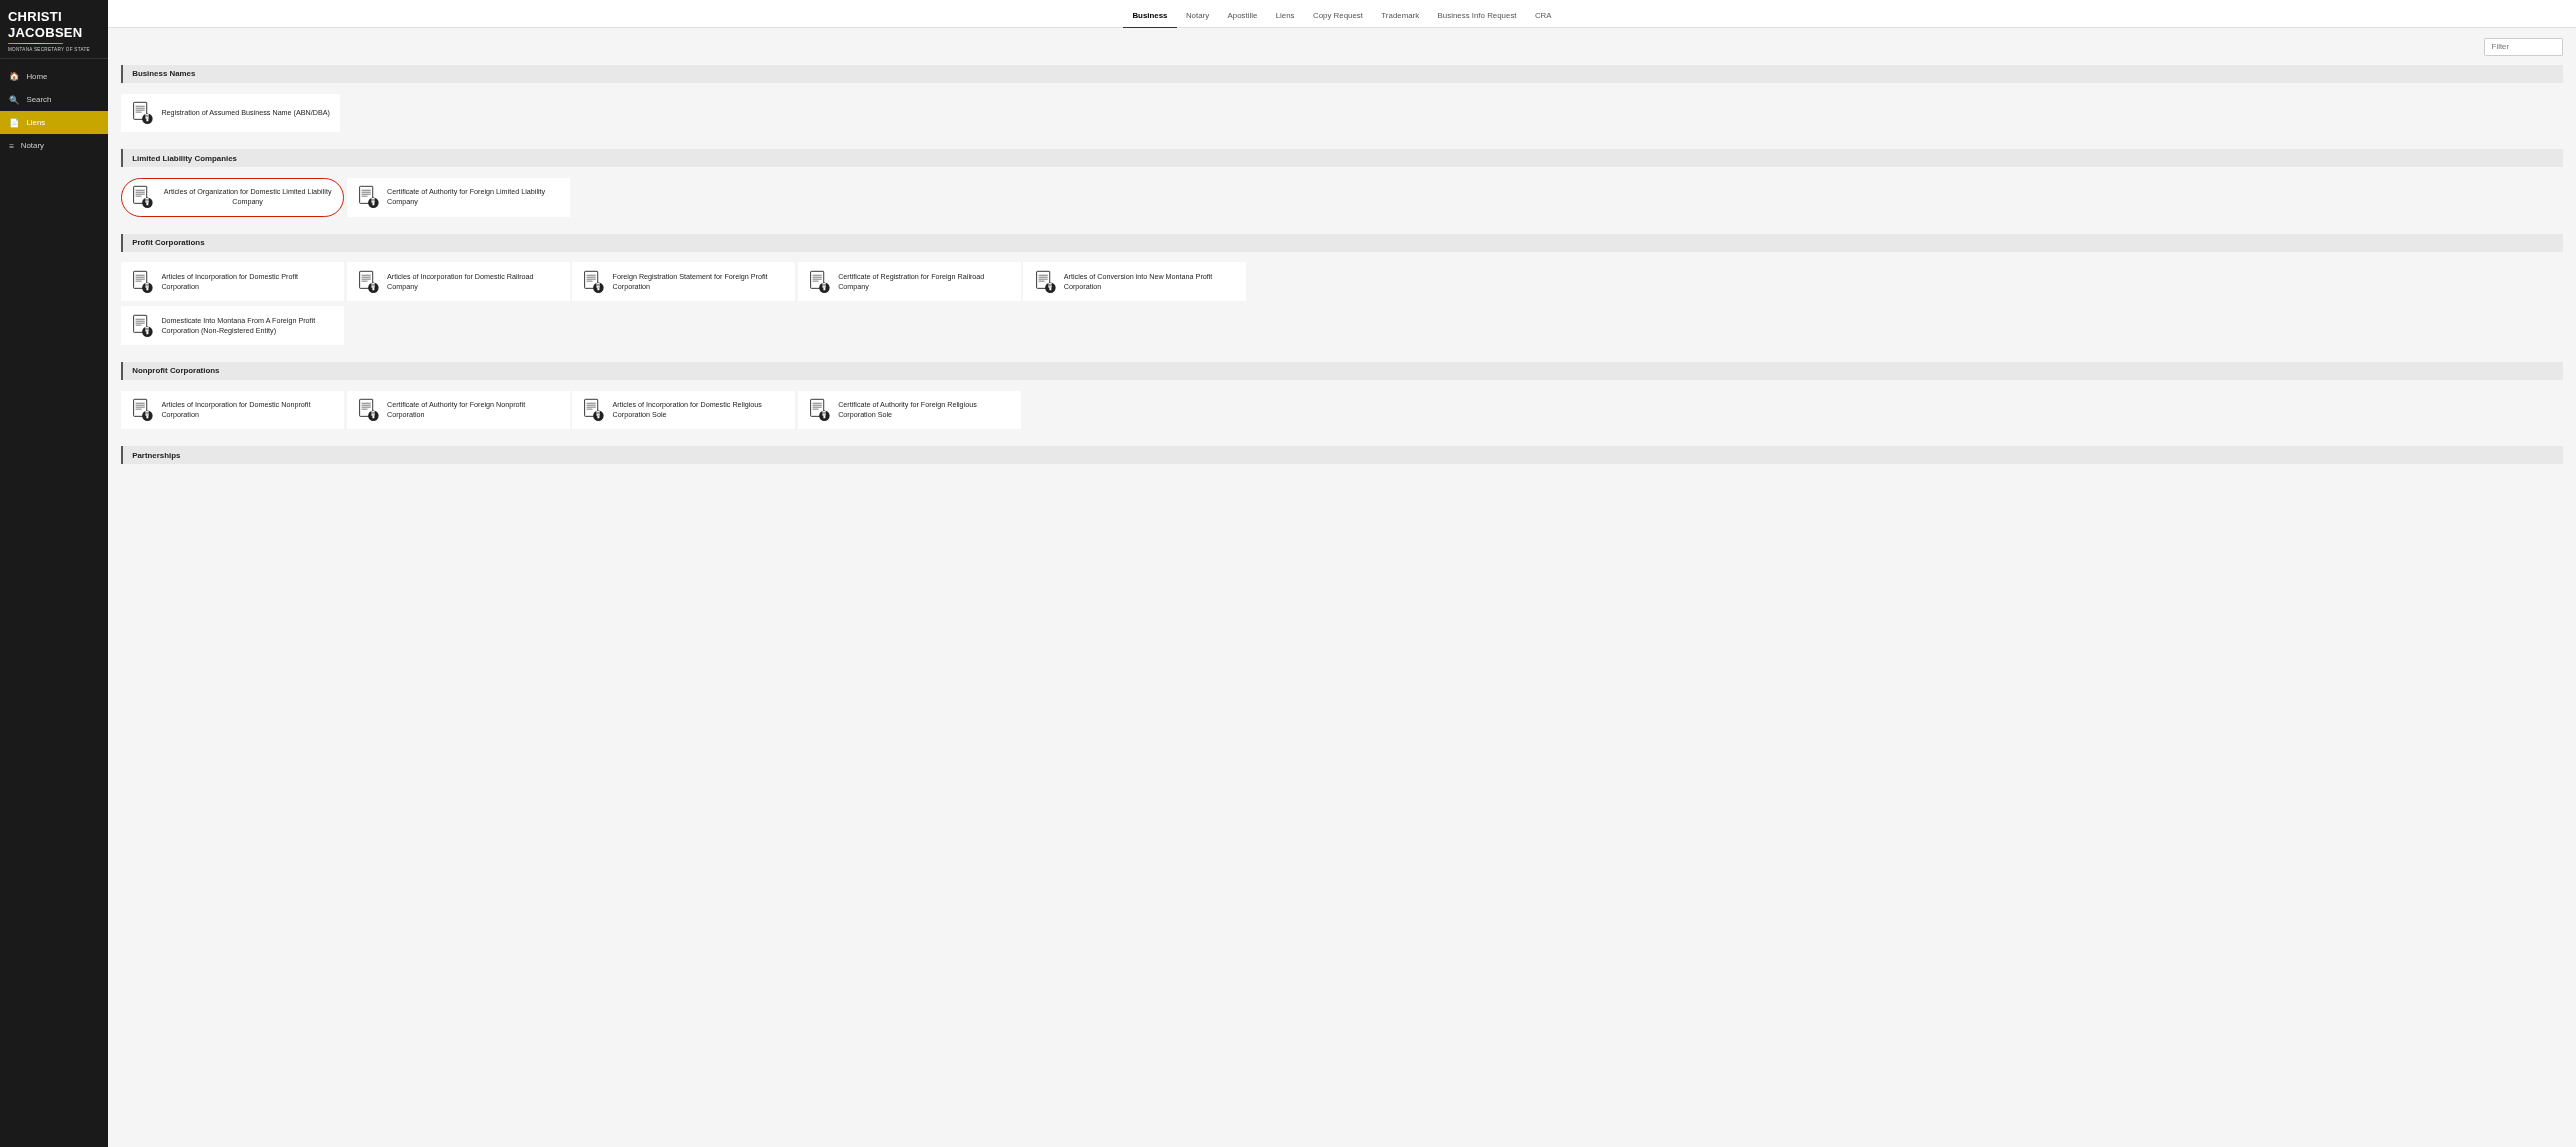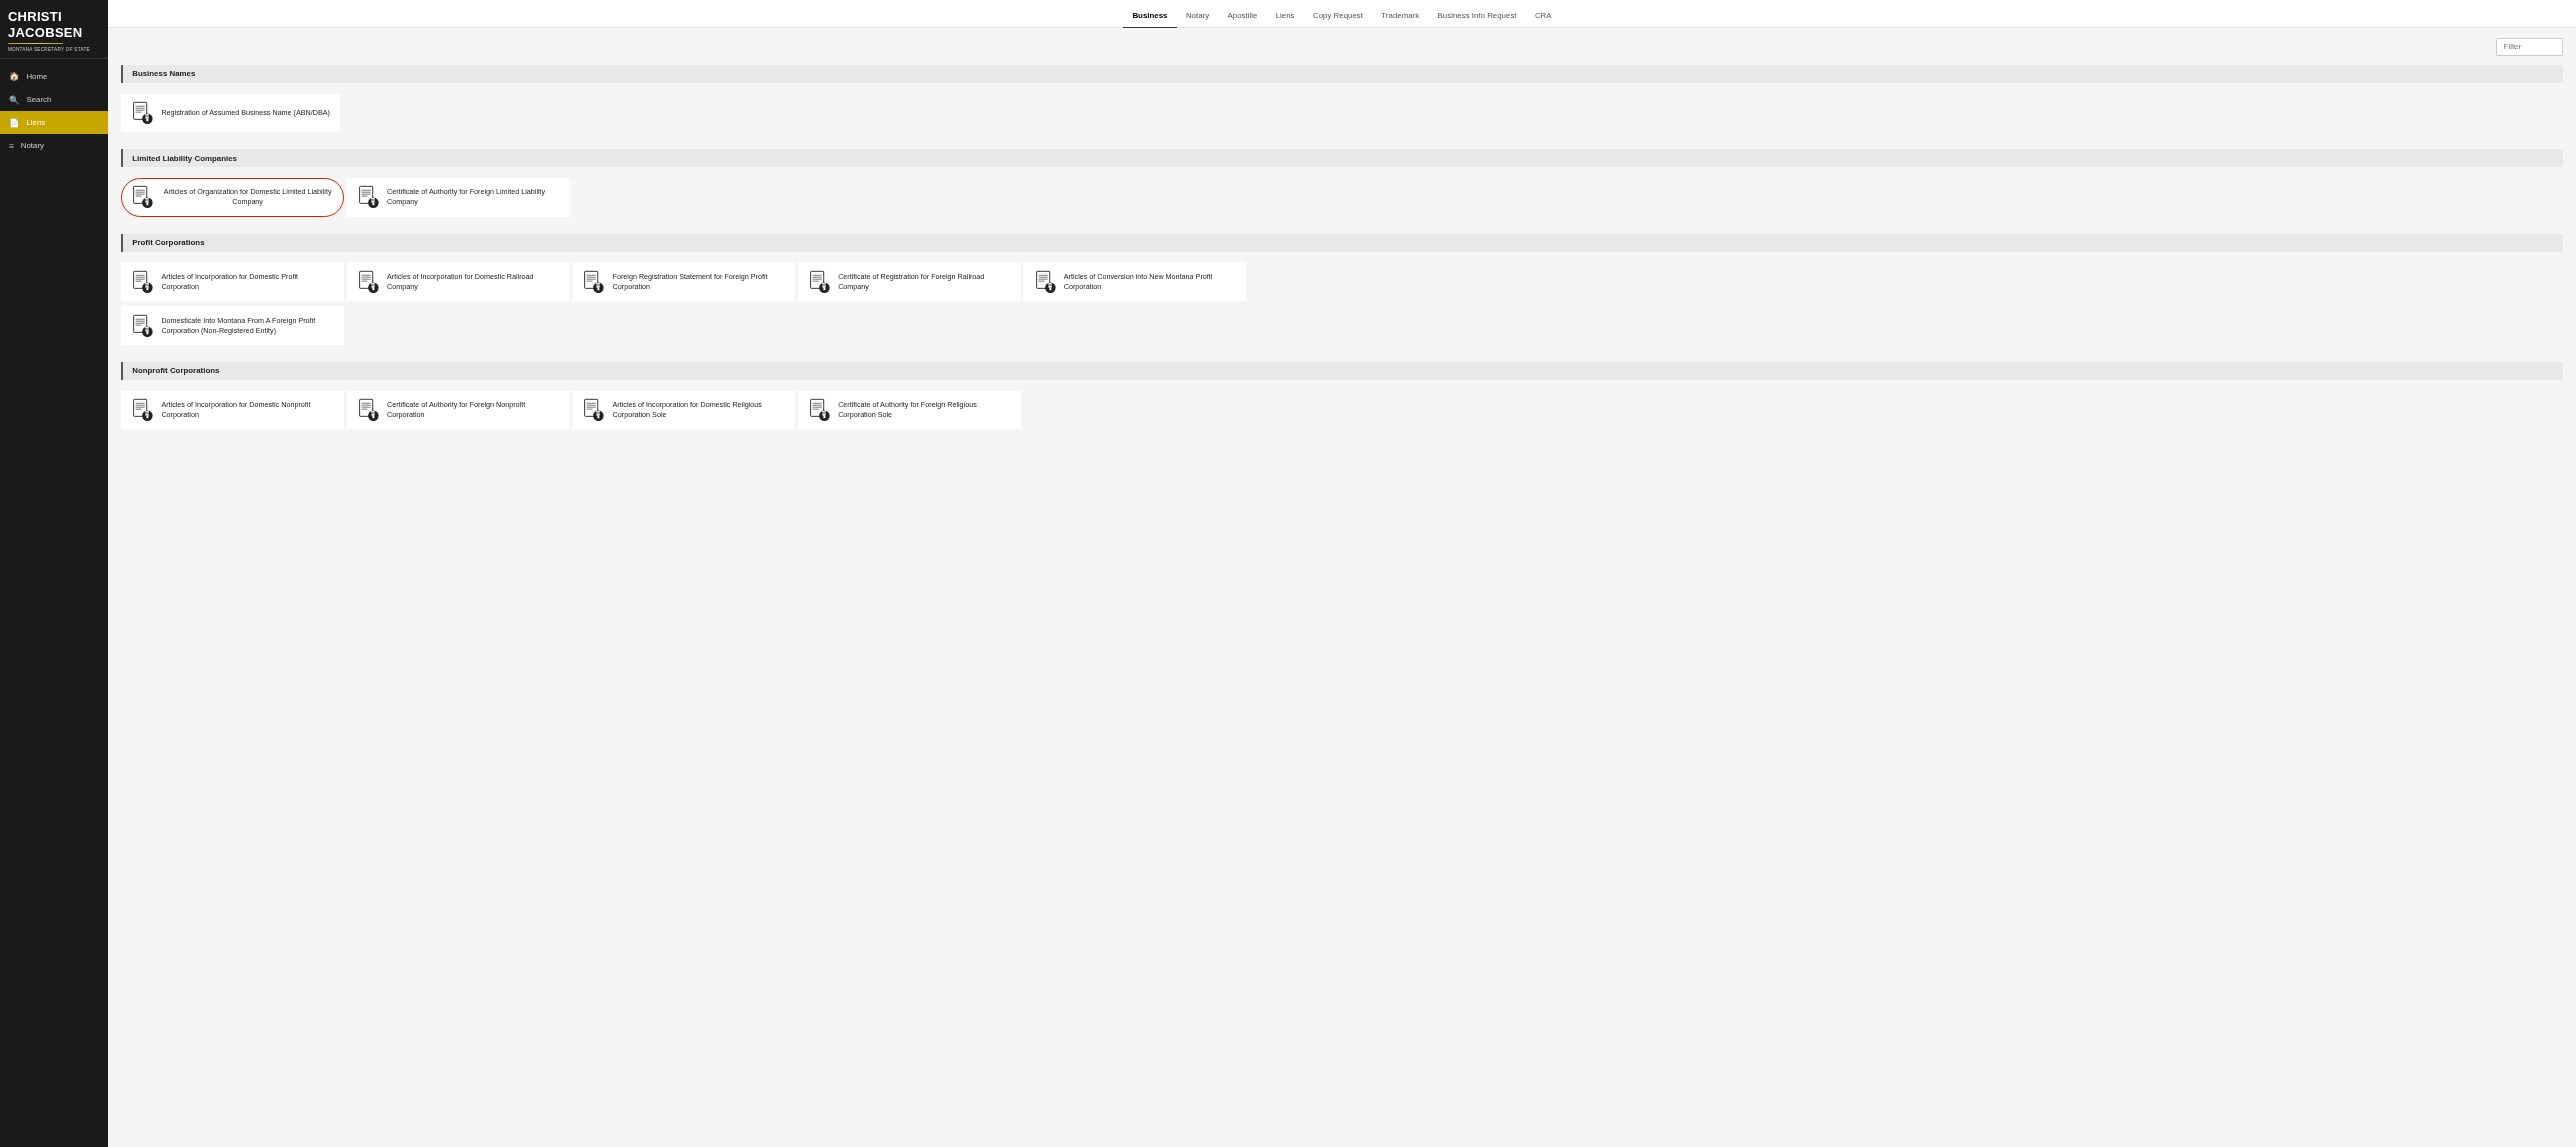--- a/index.html
+++ b/index.html
@@ -95,21 +95,21 @@
     
     .filter-bar {
       display: flex;
       justify-content: flex-end;
       margin-bottom: 9.2px;
     }
     .filter-input {
       border: 0.7px solid #ccc;
       padding: 3.3px 6.6px;
       font-size: 7.9px;
-      width: 67px;
+      width: 79px;
       background: #fff;
       border-radius: 1.3px;
     }
 
     
     .section { margin-bottom: 13px; }
     .section-header {
       background: #e8e8e8;
       padding: 4.6px 9.2px;
       font-size: 7.9px;
@@ -449,19 +449,20 @@
               <line x1="22" y1="24" x2="27" y2="24" stroke="#222" stroke-width="0.8"></line>
               <rect x="23.5" y="27" width="3" height="4" rx="0.3" fill="white"></rect>
             </svg>
           </div>
           <div class="form-label">Certificate of Authority for Foreign Religious Corporation Sole</div>
         </div>
       </div>
     </div>
 
     <div class="section">
+      <div class="section-header">Partnerships</div>
       <div class="forms-grid">
       </div>
     </div>
 
   </div>
 </div>
 
 
 </body></html>

